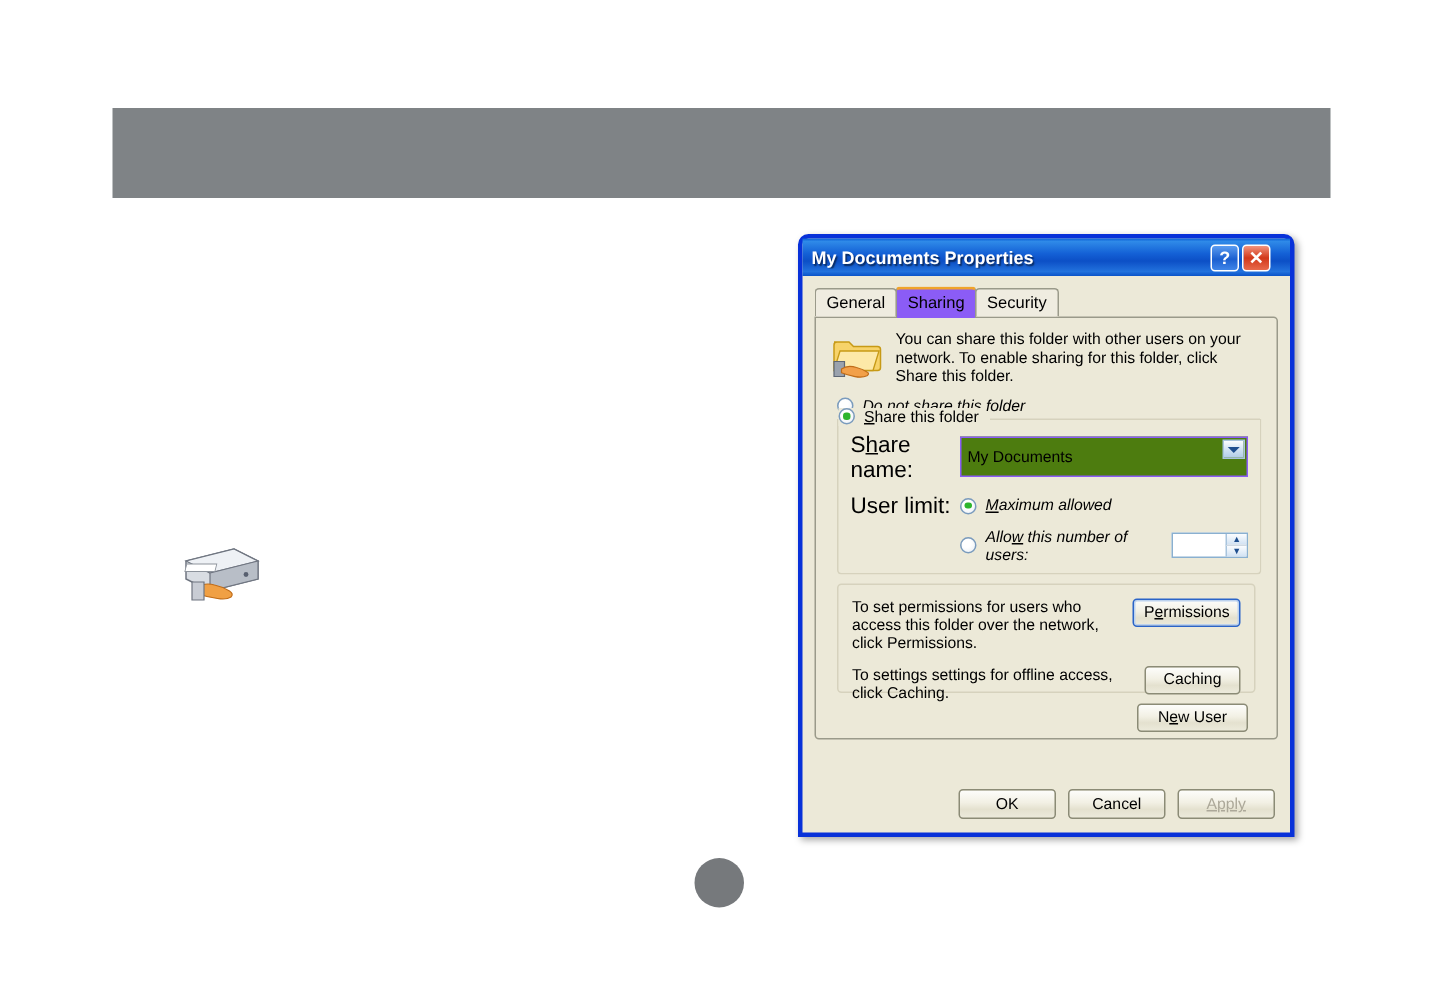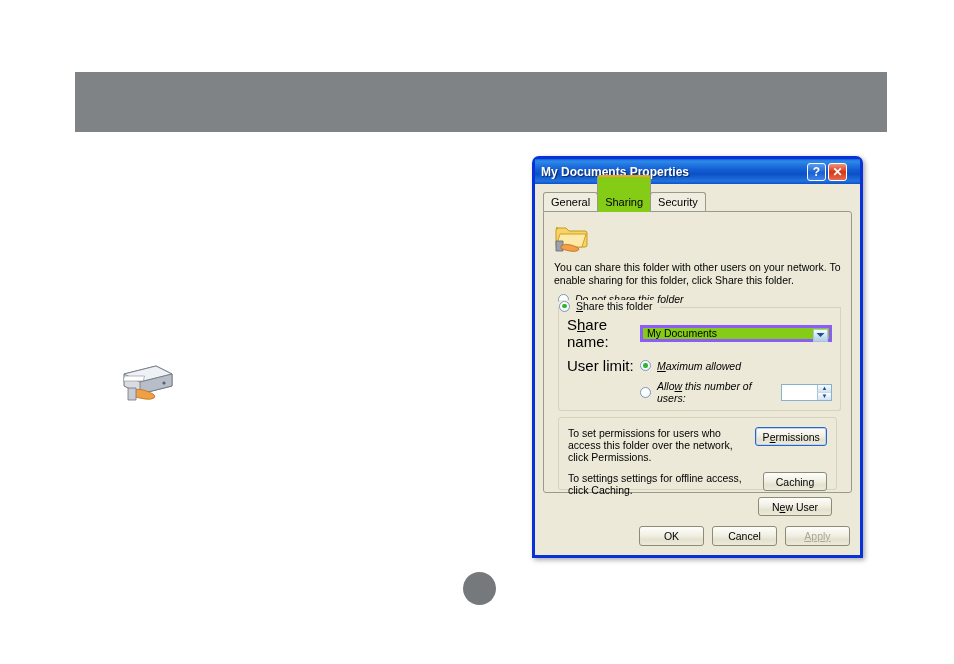--- a/index.html
+++ b/index.html
@@ -114,23 +114,23 @@
     padding: 2px 7px 2px 7px;
     border: 1px solid #9a9a8a;
     border-bottom: none;
     border-radius: 3px 3px 0 0;
     background: #efece0;
     margin-right: -1px;
     line-height: 14px;
     cursor: default;
   }
   .tab.active {
-    background: #84cc16;
+    background: #8b5cf6;
     border-top: 2px solid #f0a32a;
-    padding-top: 18px;
+    padding-top: 2px;
     position: relative;
     z-index: 4;
     font-weight: normal;
     margin-bottom: -1px;
     padding-bottom: 3px;
   }
 
   .tabpage {
     position: absolute;
     left: 8px;
@@ -143,21 +143,20 @@
     box-sizing: border-box;
     padding: 8px 10px 0 10px;
   }
 
   
   .info-row {
     display: flex;
     gap: 9px;
     align-items: flex-start;
     margin-bottom: 7px;
-    flex-direction: column;
   }
   .folder-icon { width: 34px; height: 30px; flex: none; margin-top: 2px;}
   .info-text {
     font-size: 10.5px;
     color: #000;
     line-height: 12.5px;
   }
 
   
   .radio-line {
@@ -221,23 +220,23 @@
     align-items: center;
     margin-bottom: 7px;
   }
   .field-label {
     width: 73px;
     font-size: 15px;
     flex: none;
   }
   .combo {
     flex: 1;
-    height: 17px;
-    background: #84cc16;
-    border: 3px solid #8b5cf6;
+    height: 27px;
+    background: #4d7c0f;
+    border: 1px solid #8b5cf6;
     display: flex;
     align-items: center;
     box-sizing: border-box;
     font-size: 10.5px;
     padding-left: 4px;
     position: relative;
     cursor: default;
   }
   .combo-arrow {
     position: absolute;

